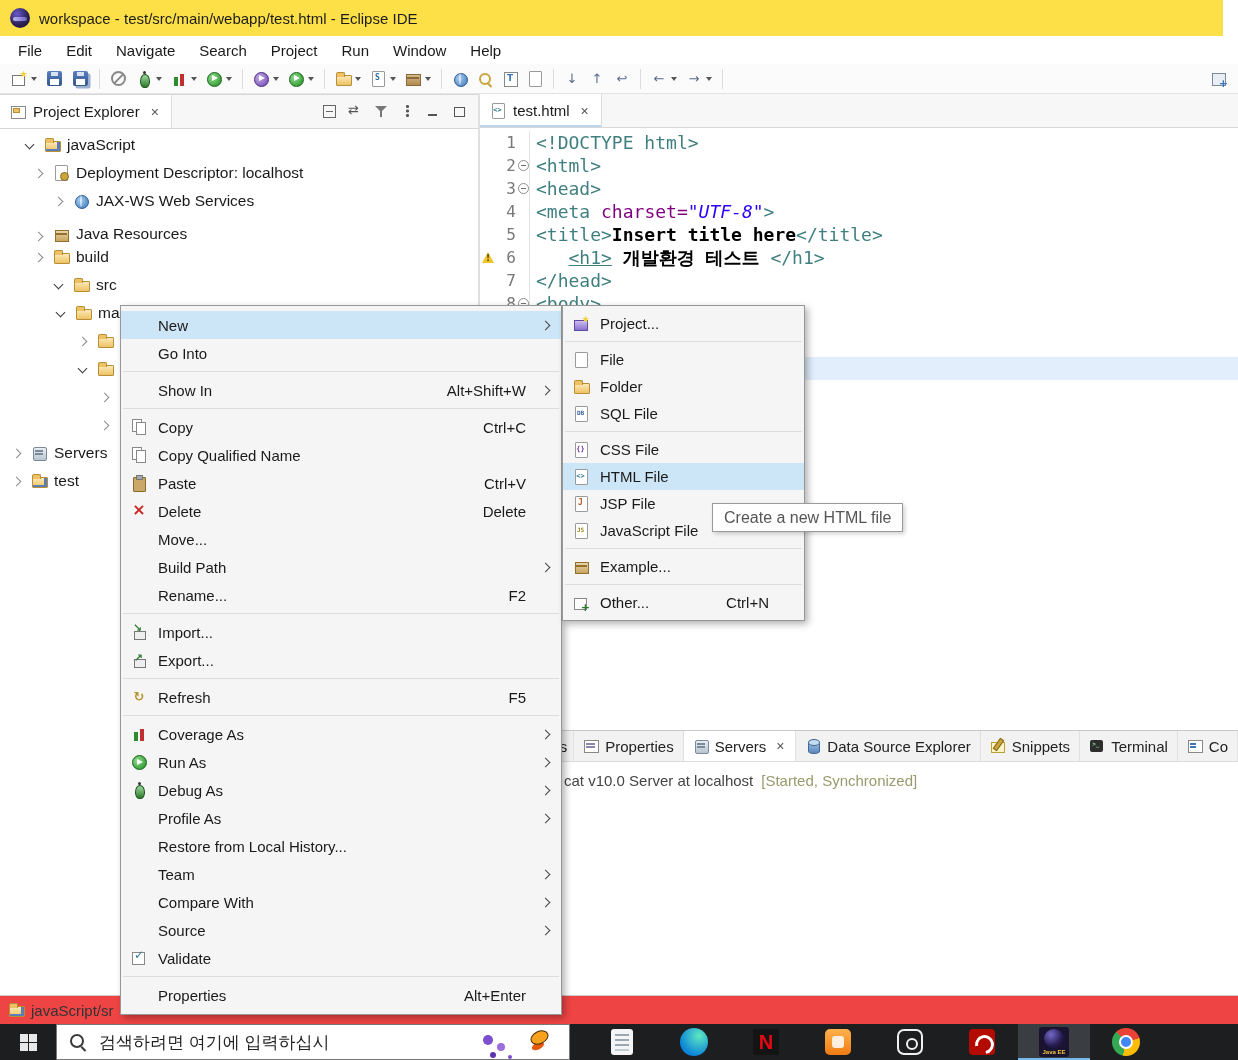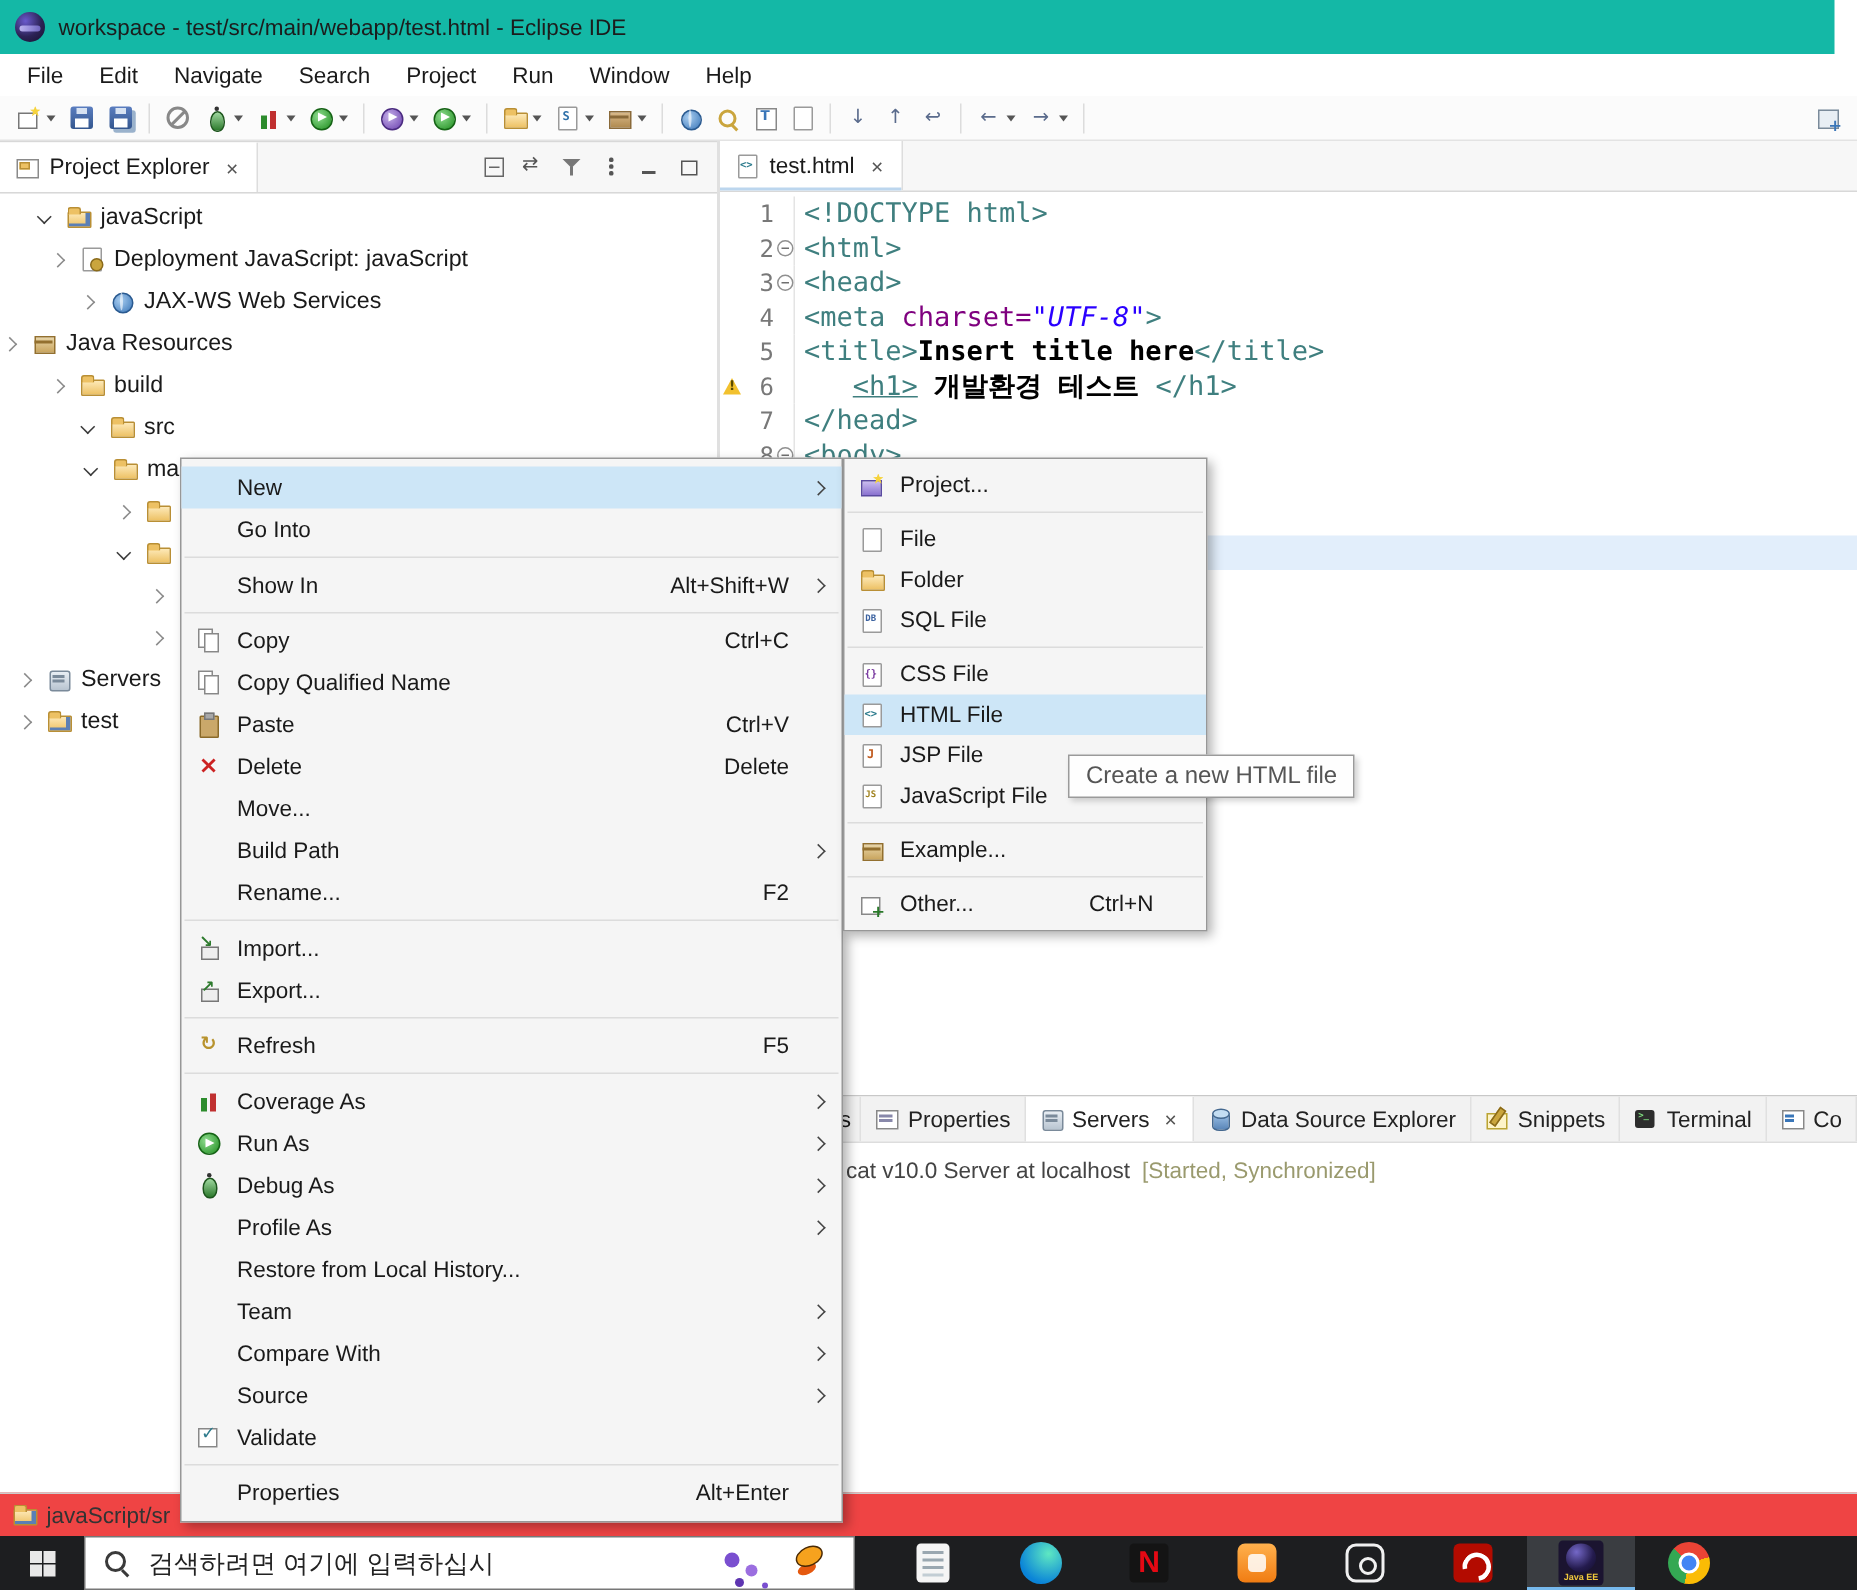--- a/index.html
+++ b/index.html
@@ -106,21 +106,21 @@
 .ic-warning{position:relative;display:inline-block;width:14px;height:13px;}
 .ic-warning::before{content:"";position:absolute;left:1px;top:1px;border-left:6px solid transparent;border-right:6px solid transparent;border-bottom:11px solid #f2c12e;}
 .ic-warning::after{content:"!";position:absolute;left:0;top:2px;width:14px;text-align:center;font:bold 9px/11px "DejaVu Sans",sans-serif;color:#5a4a00;}
 
 
 .ic-eclipse{width:20px;height:20px;}
 .ic-eclipse::before{content:"";position:absolute;inset:0;border-radius:50%;background:radial-gradient(circle at 35% 30%,#6a5acd 0%,#2c2255 55%,#16102e 100%);}
 .ic-eclipse::after{content:"";position:absolute;left:3px;top:9px;width:14px;height:4px;border-radius:2px;background:linear-gradient(90deg,#cfc8ff,#7a6fd0);opacity:.85;}
 
 
-.titlebar{position:absolute;left:0;top:0;right:15px;height:36px;background:#14b8a6;display:flex;align-items:center;gap:9px;padding:0 10px;font-size:15px;color:#1c1c1c;}
+.titlebar{position:absolute;left:0;top:0;right:15px;height:36px;background:#fde047;display:flex;align-items:center;gap:9px;padding:0 10px;font-size:15px;color:#1c1c1c;}
 .menubar{position:absolute;left:0;top:36px;right:0;height:28px;display:flex;align-items:center;padding-left:6px;font-size:15px;background:#fff;}
 .mb-item{padding:3px 12px;border-radius:3px;}
 .toolbar{position:absolute;left:0;top:64px;right:0;height:30px;background:#fbfbfb;border-bottom:1px solid #e3e3e3;display:flex;align-items:center;padding:0 8px;gap:3px;}
 .tb-btn{display:flex;align-items:center;height:24px;padding:0 3px;border-radius:3px;gap:2px;}
 .tb-right{margin-left:auto;}
 .tb-sep{width:1px;height:20px;background:#dcdcdc;margin:0 4px;}
 .drop{width:0;height:0;border-left:3.5px solid transparent;border-right:3.5px solid transparent;border-top:4px solid #555;margin-left:2px;}
 
 .explorer{position:absolute;left:0;top:94px;width:478px;bottom:65px;background:#fff;border-top:1px solid #d8d8d8;}
 .panel-head{height:34px;display:flex;align-items:stretch;border-bottom:1px solid #d8d8d8;background:#f7f7f7;}
@@ -345,28 +345,28 @@
   </div>
   <div class="tree" id="tree">
       <div class="t-row" style="padding-left: 23px;">
         <span class="t-chev chev chev-d"></span>
         <span class="ic ic-project"></span>
         <span class="t-label">javaScript</span>
       </div>
       <div class="t-row" style="padding-left: 32px;">
         <span class="t-chev chev chev-r"></span>
         <span class="ic ic-descriptor"></span>
-        <span class="t-label">Deployment JavaScript: javaScript</span>
+        <span class="t-label">Deployment Descriptor: localhost</span>
       </div>
       <div class="t-row" style="padding-left: 32px; margin-left: 20px;">
         <span class="t-chev chev chev-r"></span>
         <span class="ic ic-webservice"></span>
         <span class="t-label">JAX-WS Web Services</span>
       </div>
-      <div class="t-row" style="">
+      <div class="t-row" style="padding-left: 32px; align-items: flex-end;">
         <span class="t-chev chev chev-r"></span>
         <span class="ic ic-java-resources"></span>
         <span class="t-label">Java Resources</span>
       </div>
       <div class="t-row" style="padding-left: 32px;">
         <span class="t-chev chev chev-r"></span>
         <span class="ic ic-folder"></span>
         <span class="t-label">build</span>
       </div>
       <div class="t-row" style="padding-left: 52px;">

